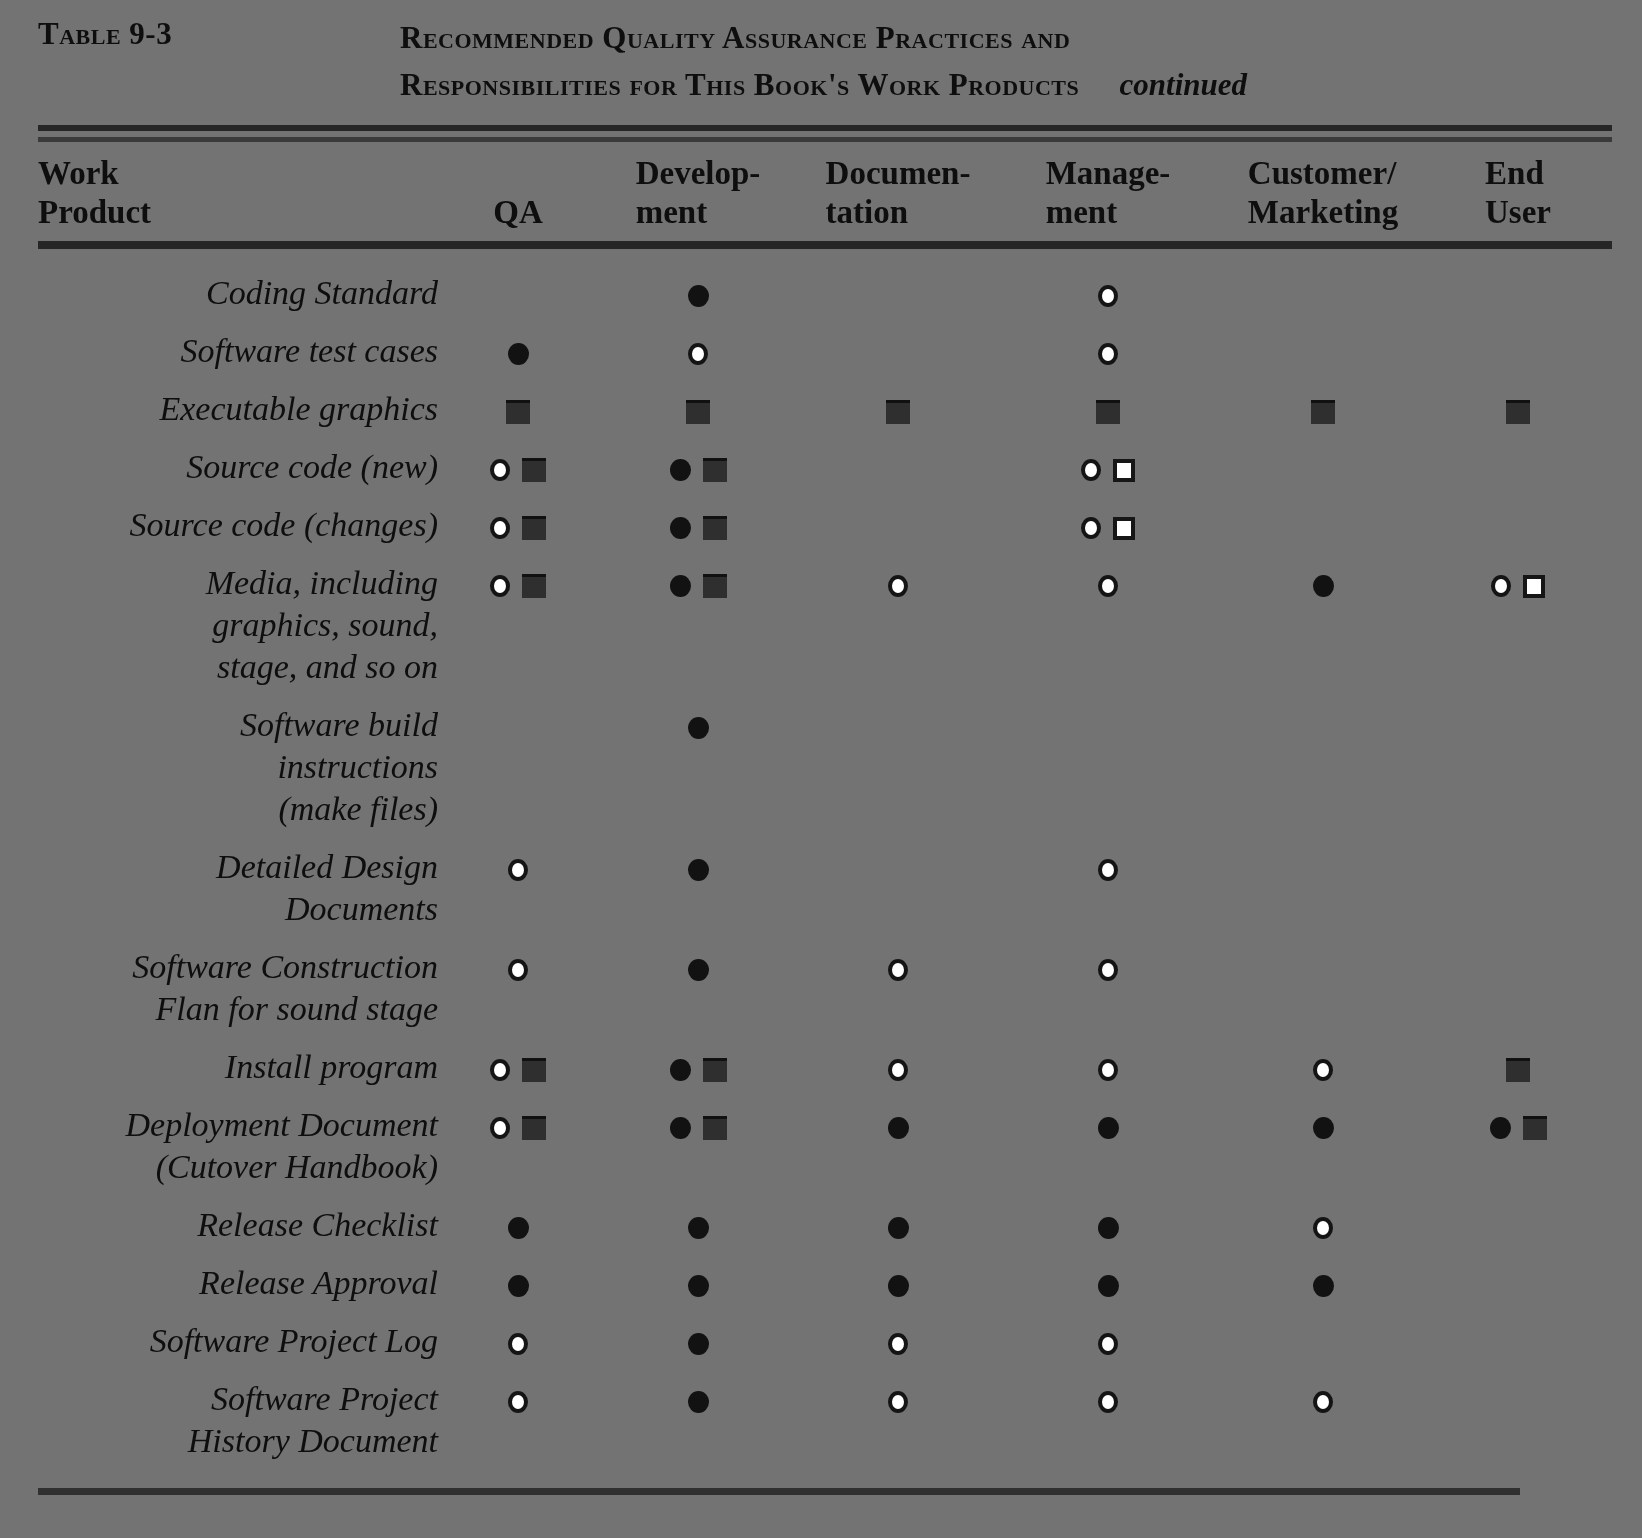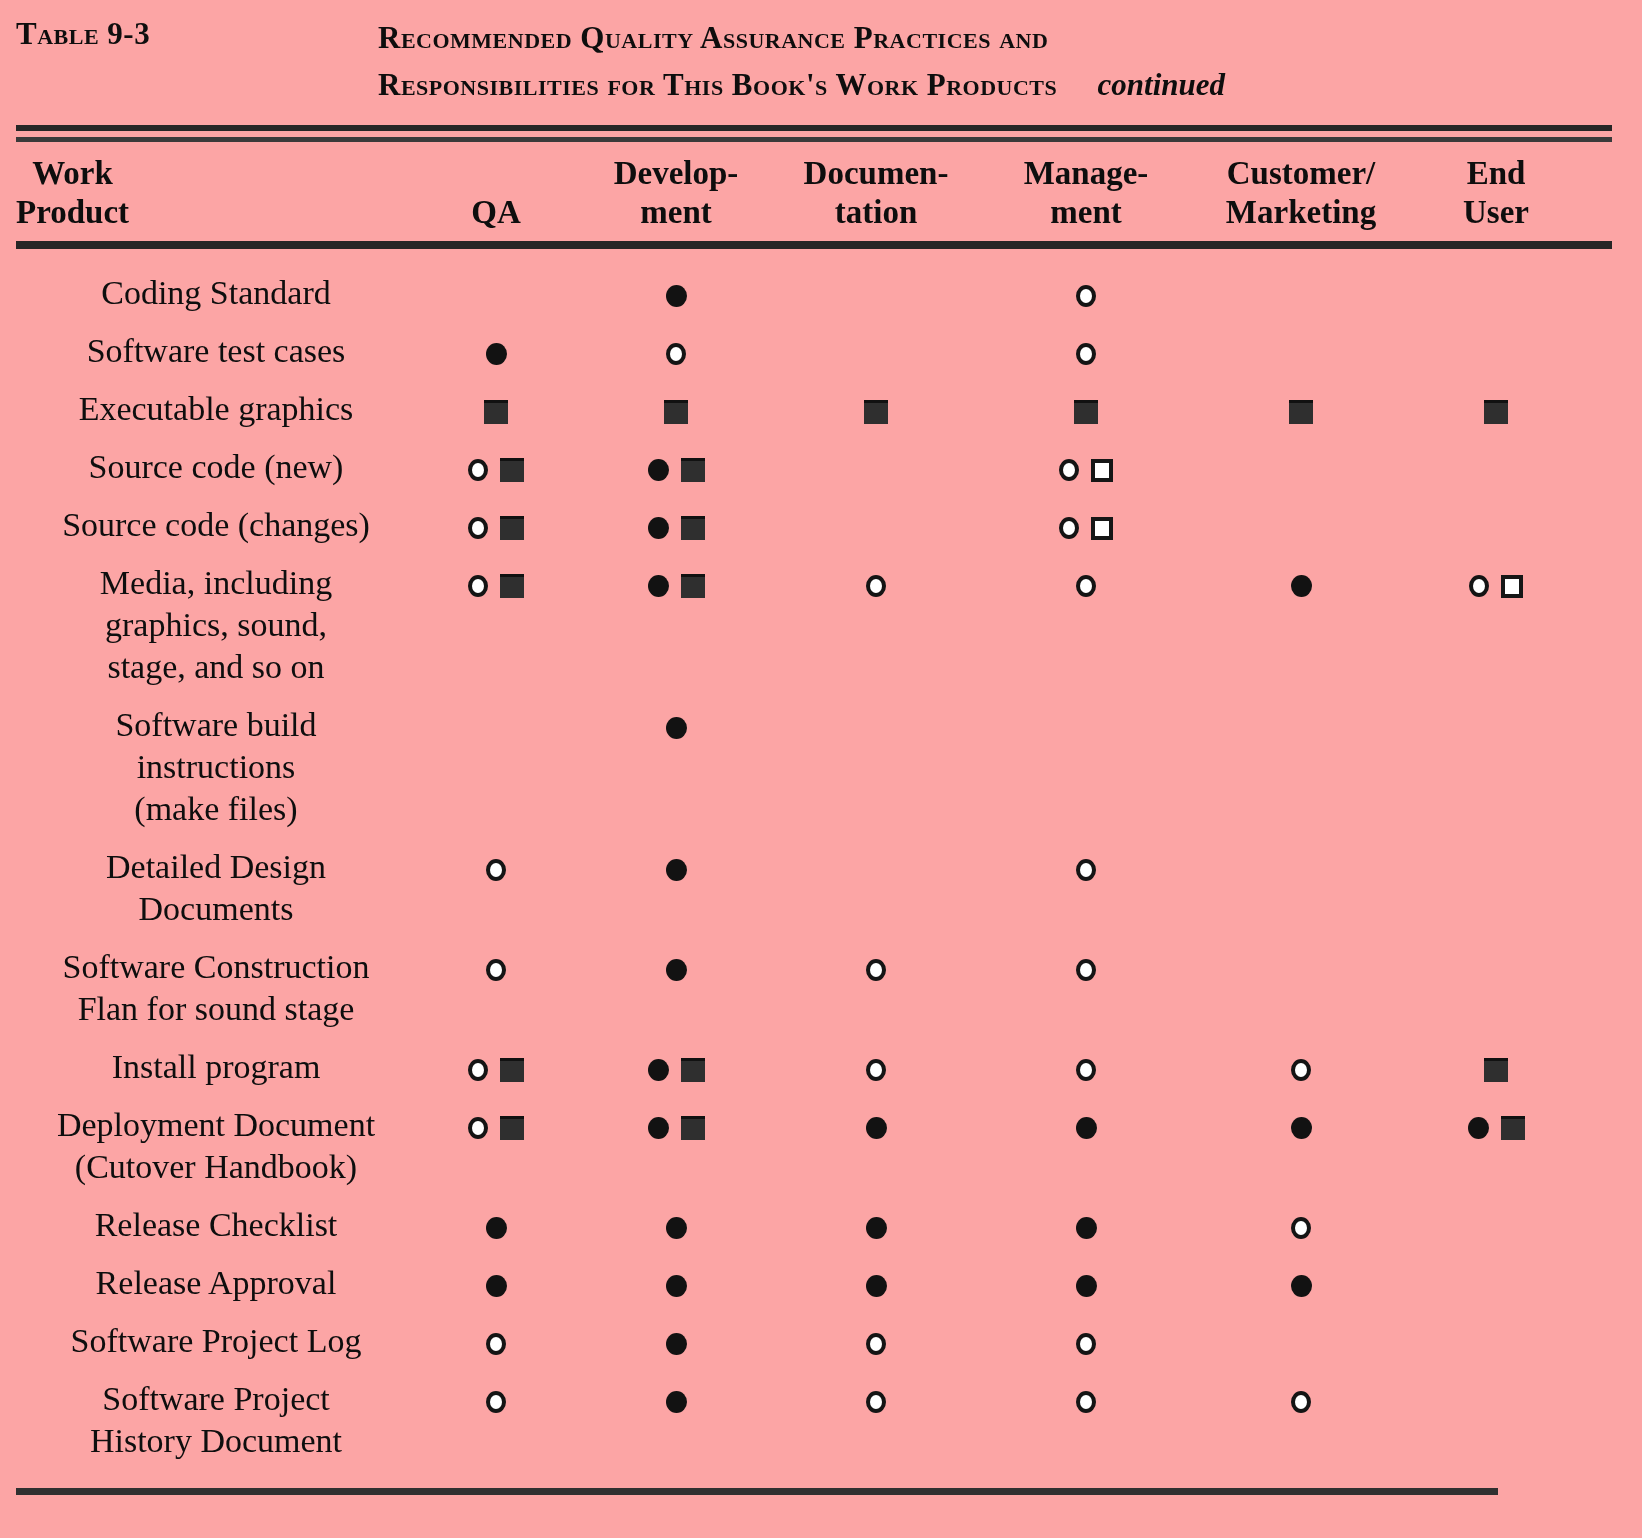--- a/index.html
+++ b/index.html
@@ -4,26 +4,26 @@
 <style>
   html, body {
     margin: 0;
     padding: 0;
     background: #ffffff;
   }
   .page {
     position: relative;
     width: 1642px;
     height: 1538px;
-    background: #fca5a5;
+    background: #737373;
     color: #0e0e0e;
     font-family: "Liberation Serif", "DejaVu Serif", serif;
     overflow: hidden;
     box-sizing: border-box;
-    padding: 14px 30px 0 16px;
+    padding: 14px 30px 0 38px;
   }
 
   
   .titlebar {
     display: flex;
     align-items: flex-start;
   }
   .tlabel {
     width: 362px;
     flex: 0 0 362px;
@@ -74,30 +74,30 @@
   }
   .header-row {
     align-items: end;
     margin-top: 12px;
     font-weight: 700;
     font-size: 33px;
     line-height: 39px;
   }
   .hcell { text-align: center; }
   .hcell:first-child { text-align: left; }
-  .hinner { display: inline-block; text-align: center; }
+  .hinner { display: inline-block; text-align: left; }
 
   .rows { margin-top: 23px; }
   .row {
     align-items: start;
     margin-bottom: 16px;
     font-size: 34px;
     line-height: 42px;
   }
-  .cell.product { text-align: center; }
+  .cell.product { text-align: right; font-style: italic; }
   .cell.symcell {
     text-align: center;
     line-height: 42px;
     white-space: nowrap;
   }
 
   
   .sym {
     display: inline-block;
     vertical-align: middle;

